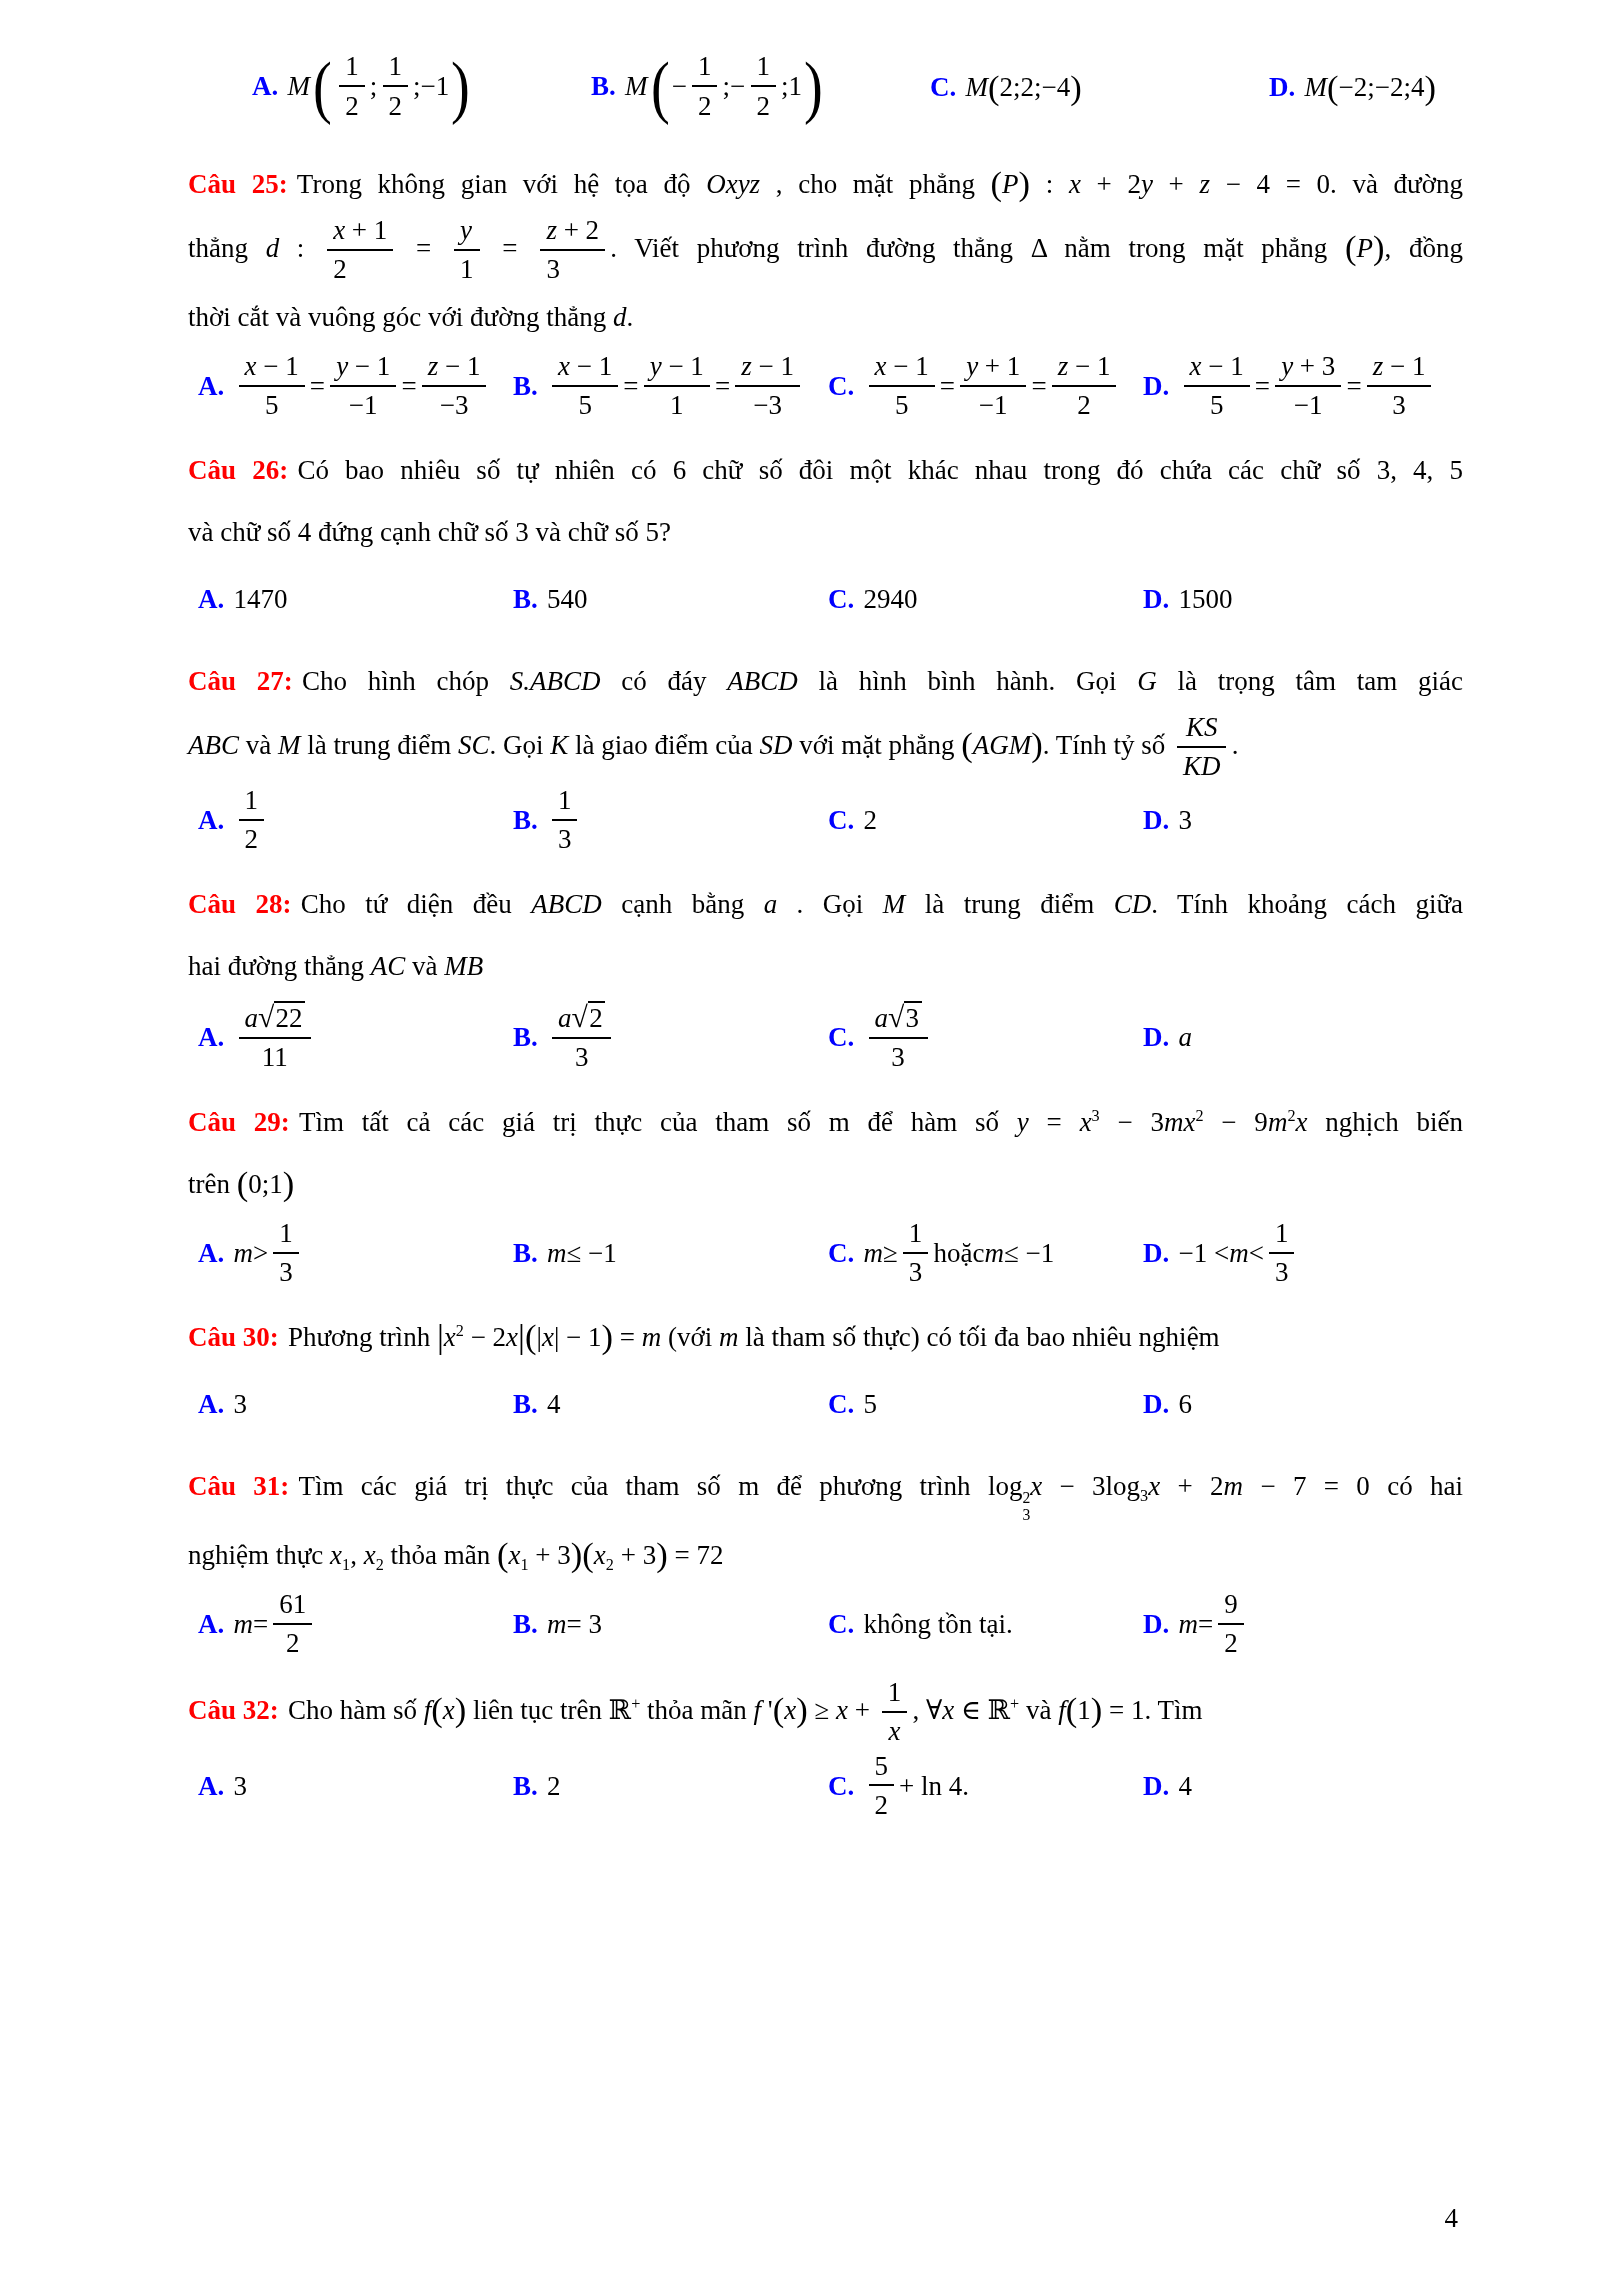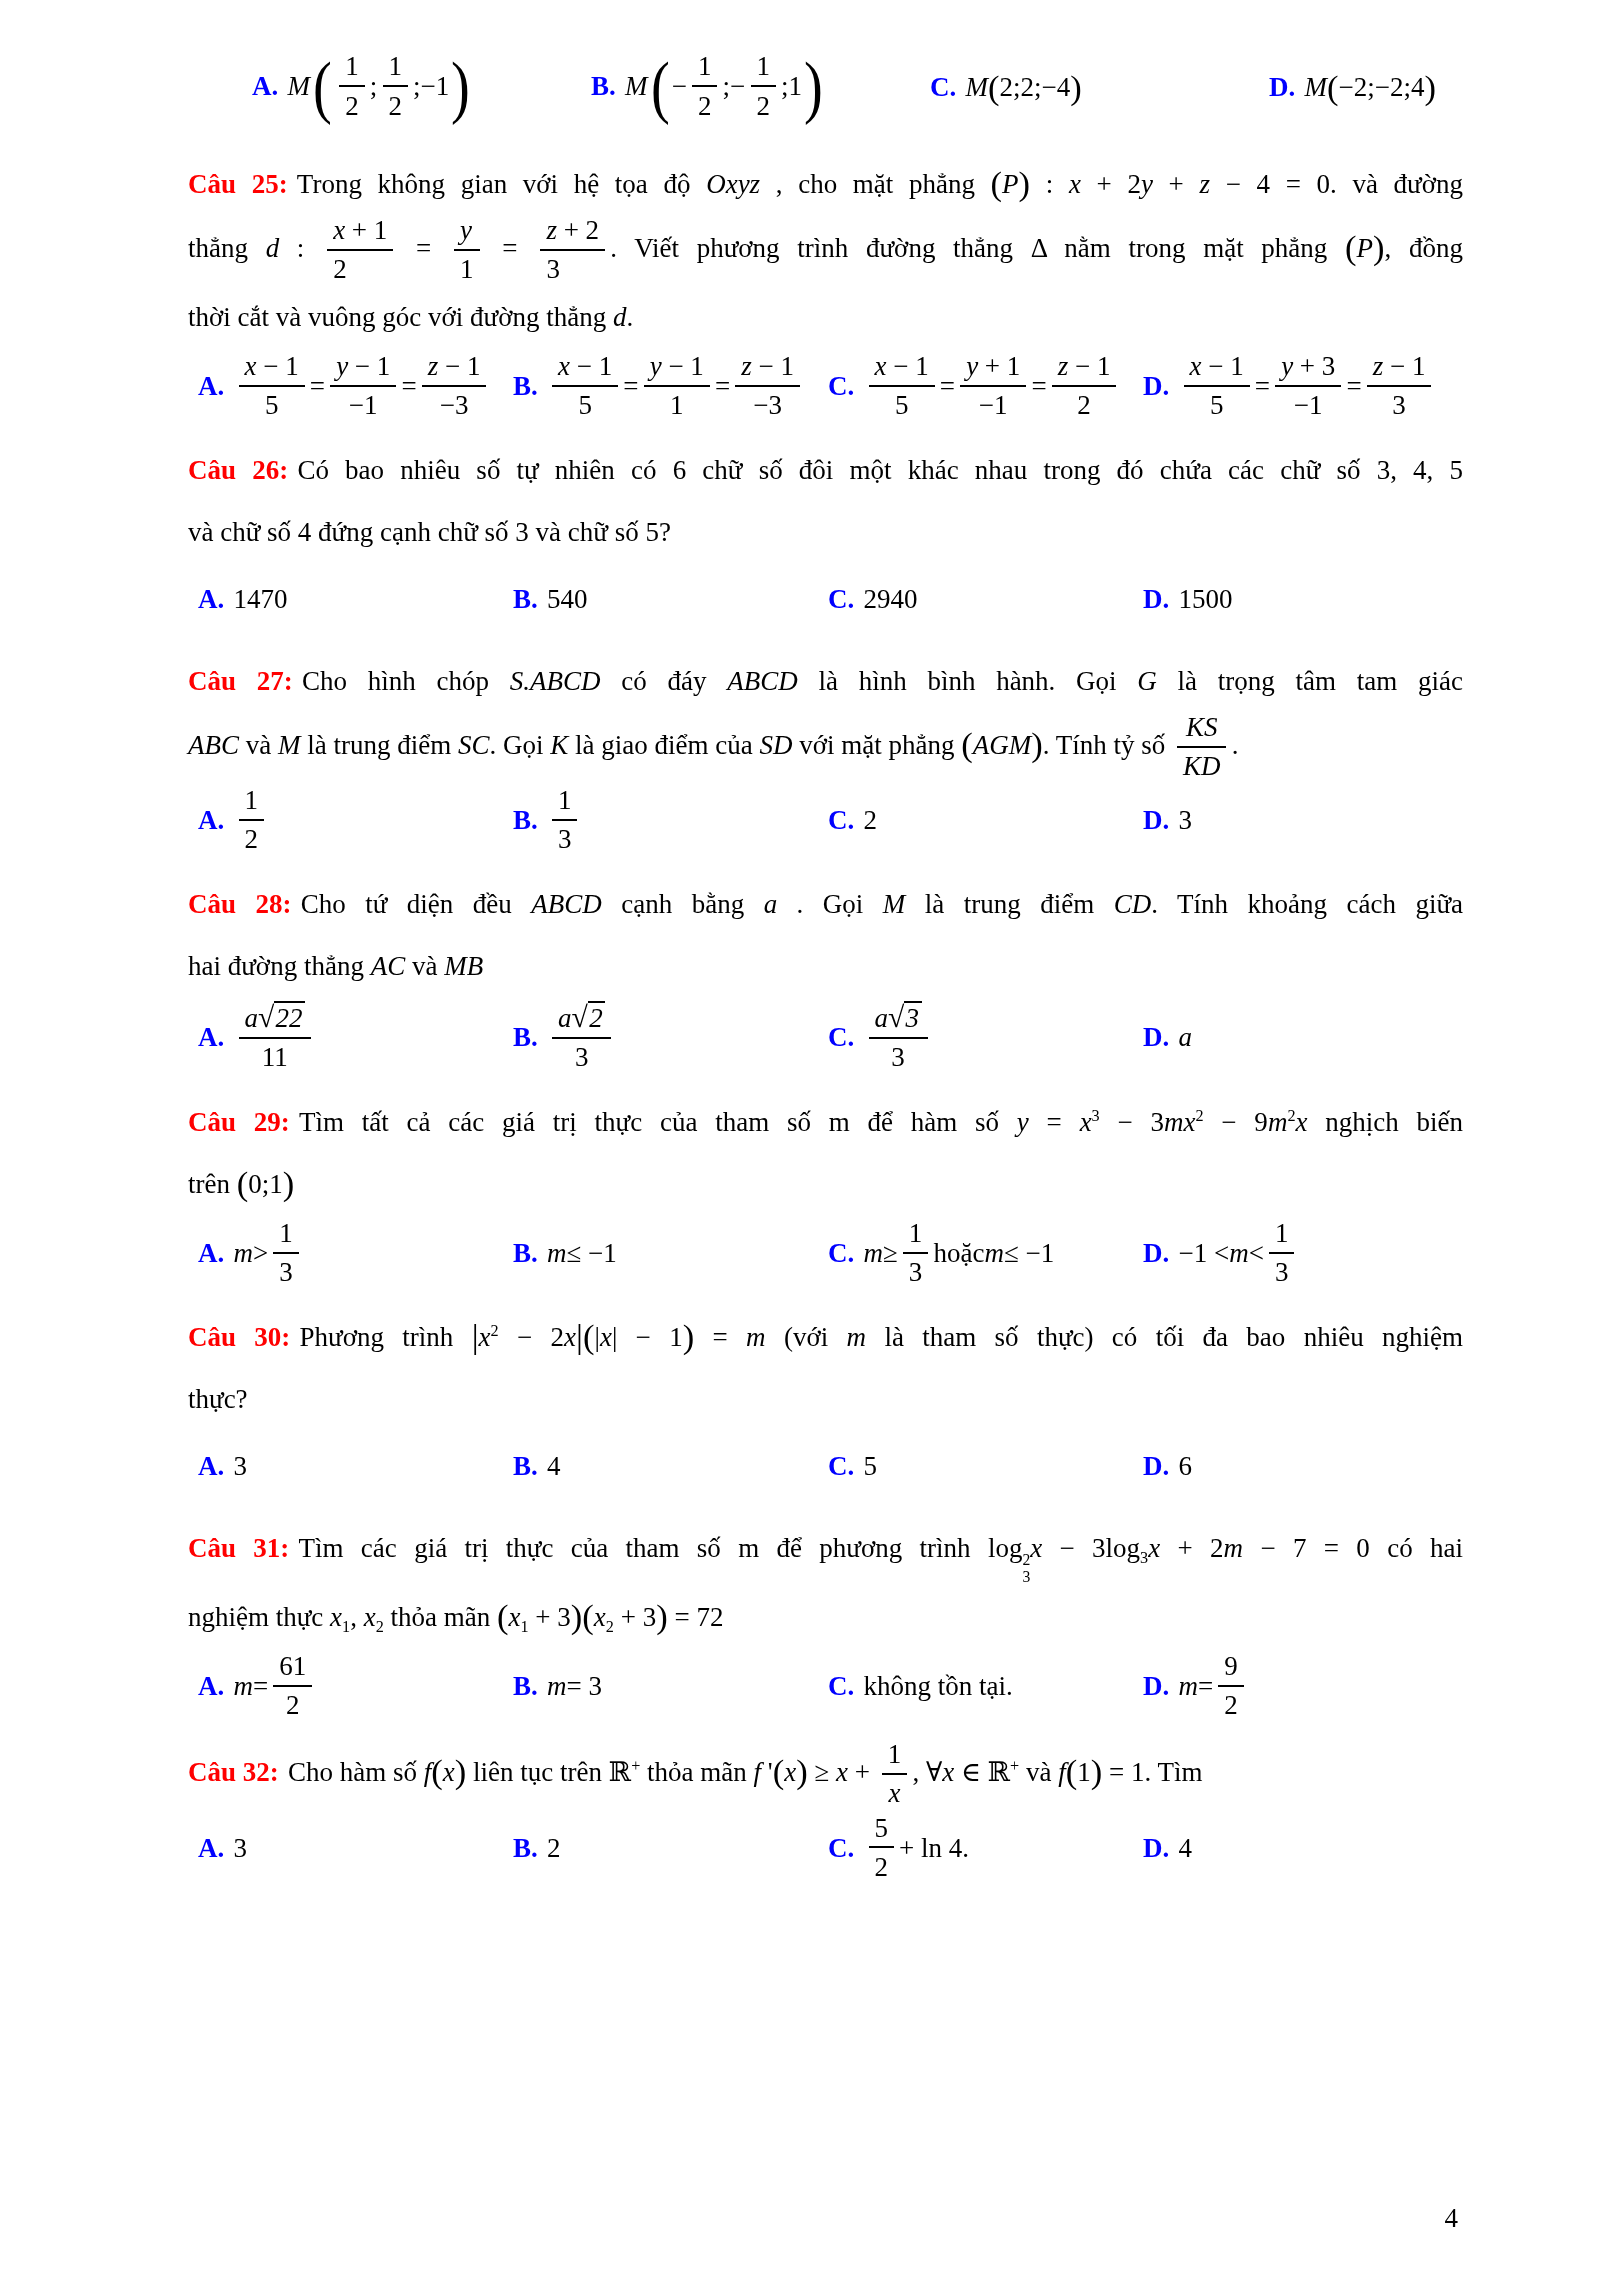--- a/index.html
+++ b/index.html
@@ -17,21 +17,21 @@
   .qline { line-height:2.3; text-align:justify; text-align-last:justify;margin-left:28px; }
   .qbody .qline:last-child { text-align:left; text-align-last:auto; }
   .opts { display:flex; align-items:center; min-height:67px; padding-left:38px; margin-top:2.6px; }
   .opt { display:flex; align-items:center; min-width:315px; white-space:nowrap; }
   .opt:last-child { min-width:0; }
   .orphan { padding-left:92px; margin-top:0; min-height:98px; }
   .orphan .opt { min-width:339px; }
   .f { display:inline-block; vertical-align:middle; text-align:center; line-height:1.18; margin:0 5.2px; }
   .f .n  { display:block; border-bottom:2.6px solid #000; padding:0 5.9px 2px; }
   .f .dn { display:block; padding:3.3px 5.9px 0; }
-  .r { white-space:nowrap;font-style:italic; }
+  .r { white-space:nowrap; }
   .r .rs { font-size:1.1em; }
   .r .rb { border-top:2.6px solid #000; padding:0 2.6px 0 1.3px; }
   sup.sp { font-size:0.6em; line-height:0; }
   sub.sb { font-size:0.6em; line-height:0; }
   .ss { display:inline-flex; flex-direction:column; align-items:center; font-size:0.58em; line-height:1.08; vertical-align:-0.55em; }
   .dl { font-size:1.28em; line-height:0; vertical-align:-0.07em; font-weight:400; }
   .p { display:inline-flex; align-items:center; vertical-align:middle; margin:0 1.3px; }
   .p .pg { font-size:2.55em; font-weight:100; line-height:0; transform:scaleX(0.82); }
   .p .pc { display:inline-flex; align-items:center; }
   .ocontent { display:inline-flex; align-items:center; white-space:nowrap; }
@@ -353,21 +353,20 @@
                 <span class="n"><span class="rt">1</span></span>
                 <span class="dn"><span class="rt">3</span></span>
               </span>
             </span>
           </div>
         </div>
       </div>
       <div class="q">
         <div class="qbody">
           <div class="qline"><span class="qlabel">Câu 30:</span><span class="rt">Phương trình </span><span class="dl">|</span><span class="mi">x</span><sup class="sp">2</sup><span class="rt"> − 2</span><span class="mi">x</span><span class="dl">|</span><span class="dl">(</span><span class="rt">|</span><span class="mi">x</span><span class="rt">| − 1</span><span class="dl">)</span><span class="rt"> = </span><span class="mi">m</span><span class="rt"> (với </span><span class="mi">m</span><span class="rt"> là tham số thực) có tối đa bao nhiêu nghiệm</span></div>
-          <div class="qline"><span class="rt">thực?</span></div>
         </div>
         <div class="opts">
           <div class="opt">
             <span class="olabel">A.</span>
             <span class="ocontent">
               <span class="rt">3</span>
             </span>
           </div>
           <div class="opt">
             <span class="olabel">B.</span>

